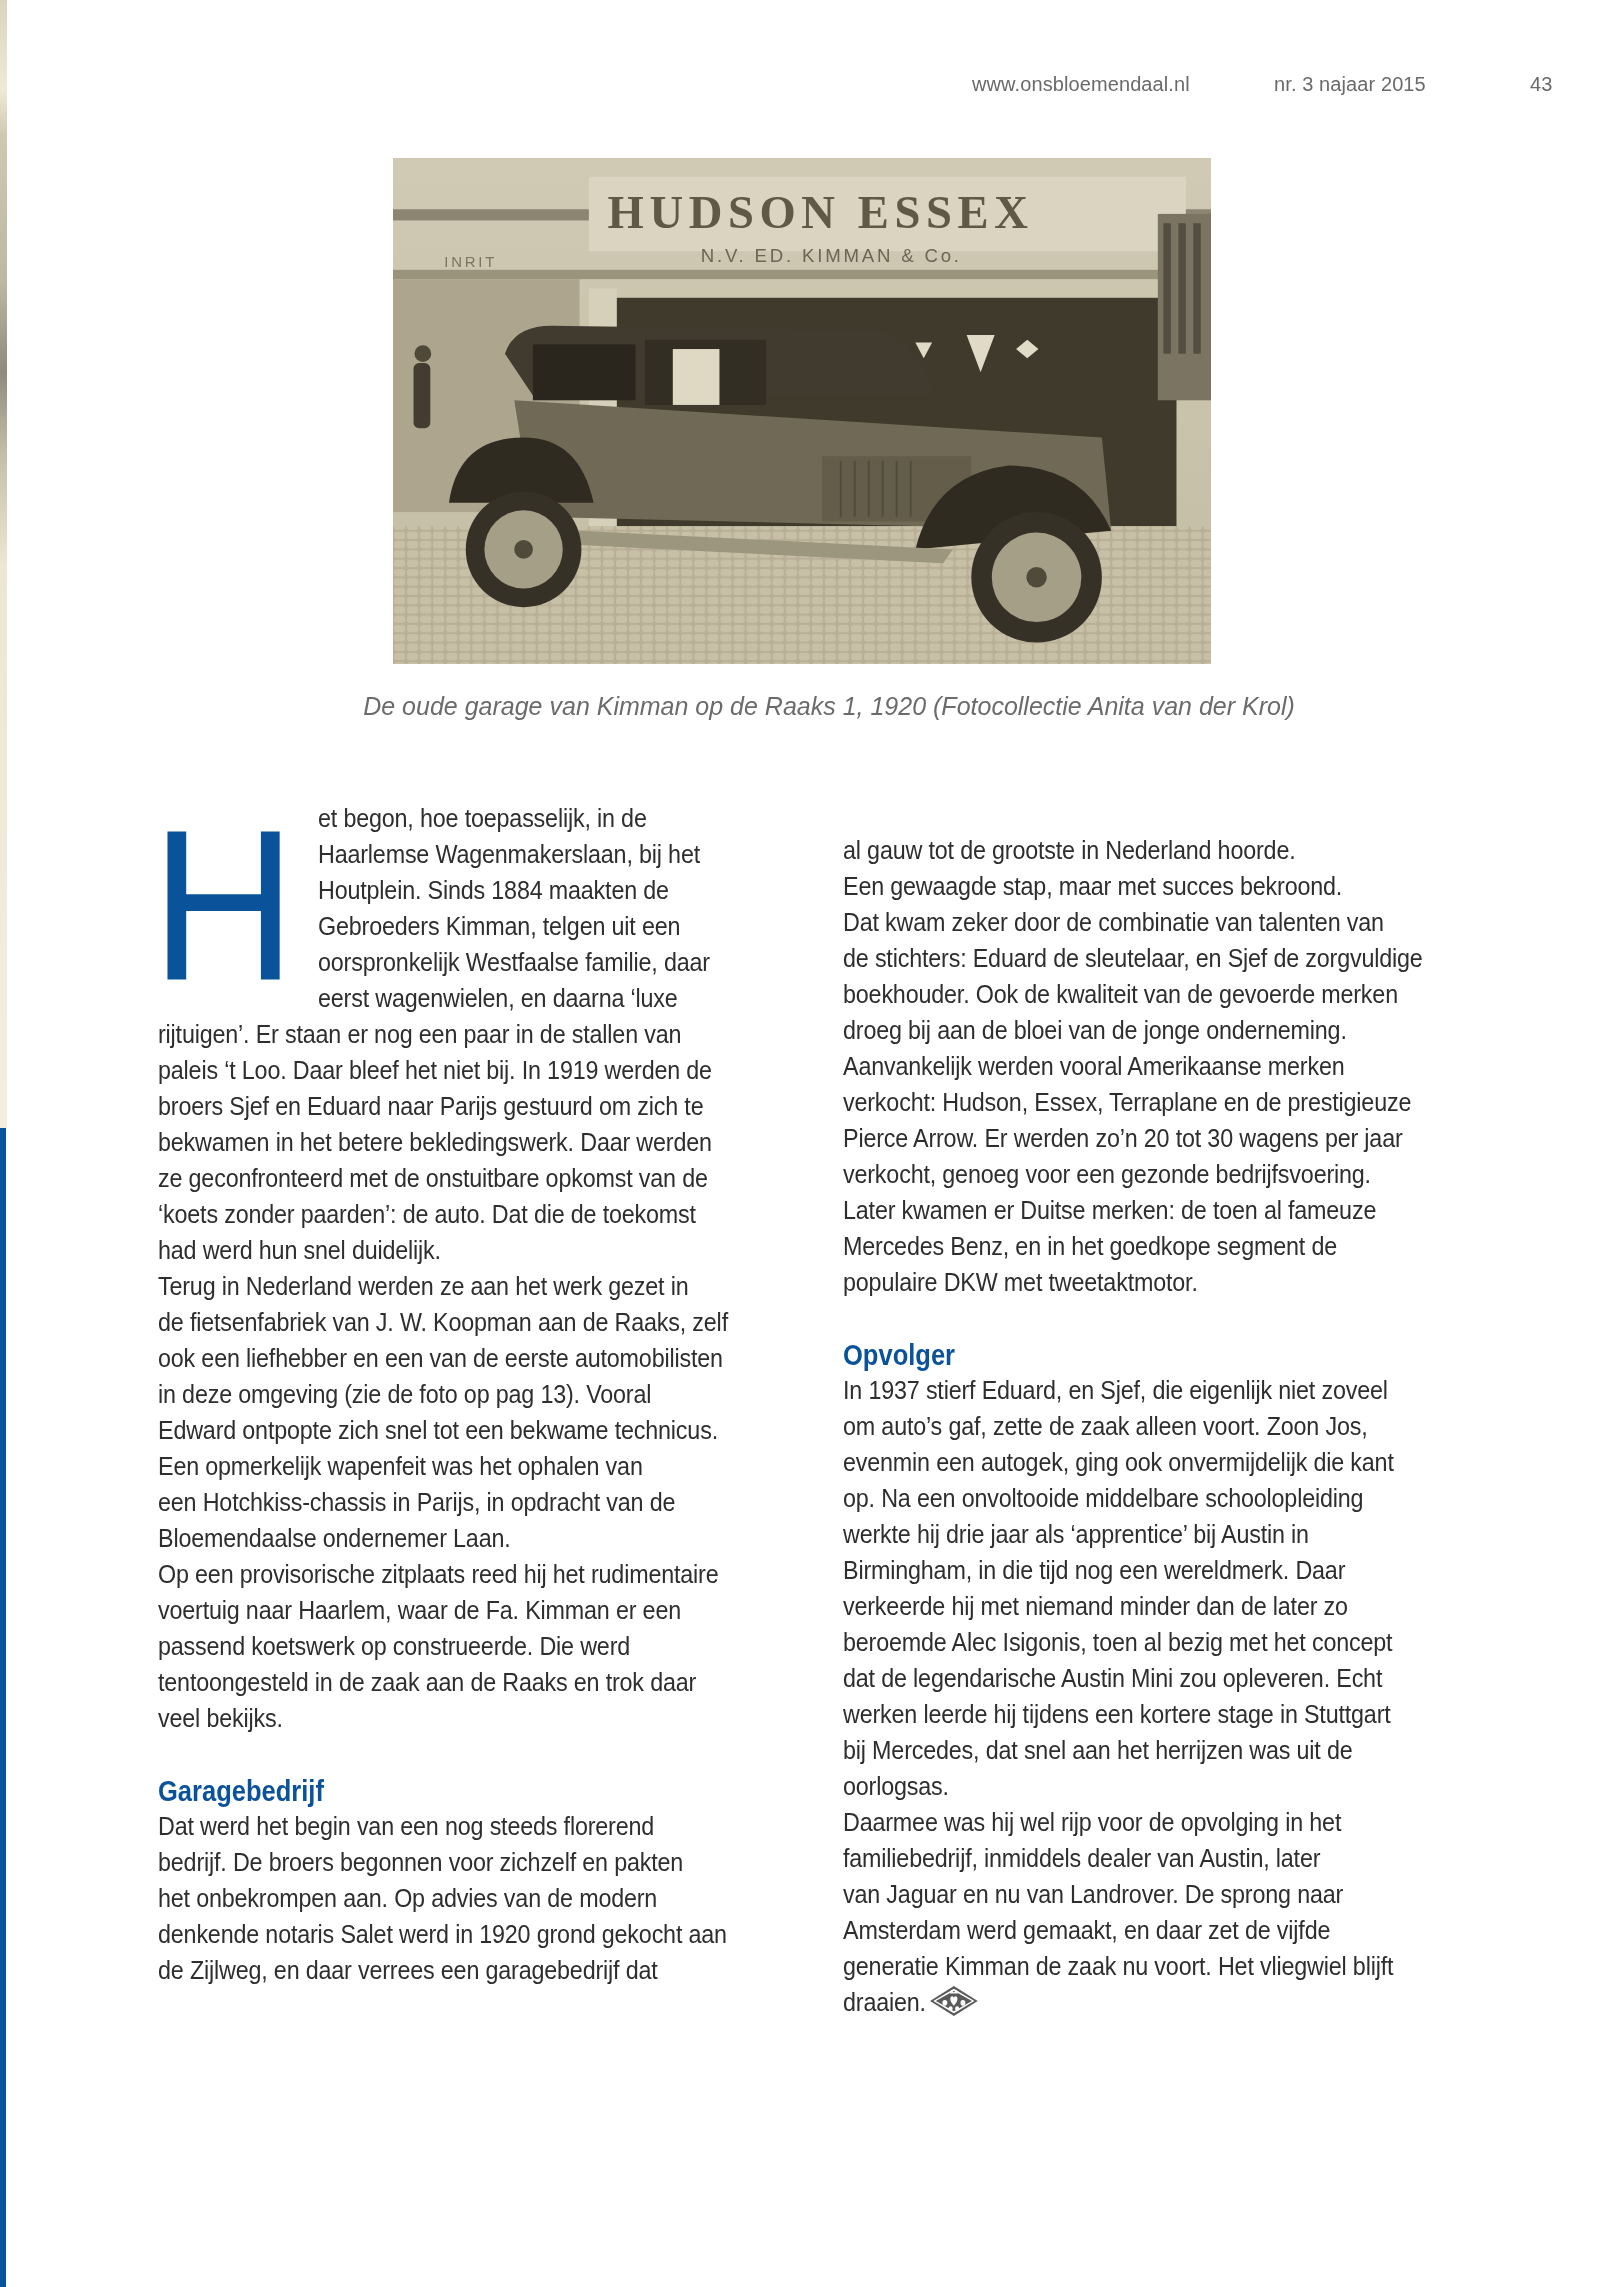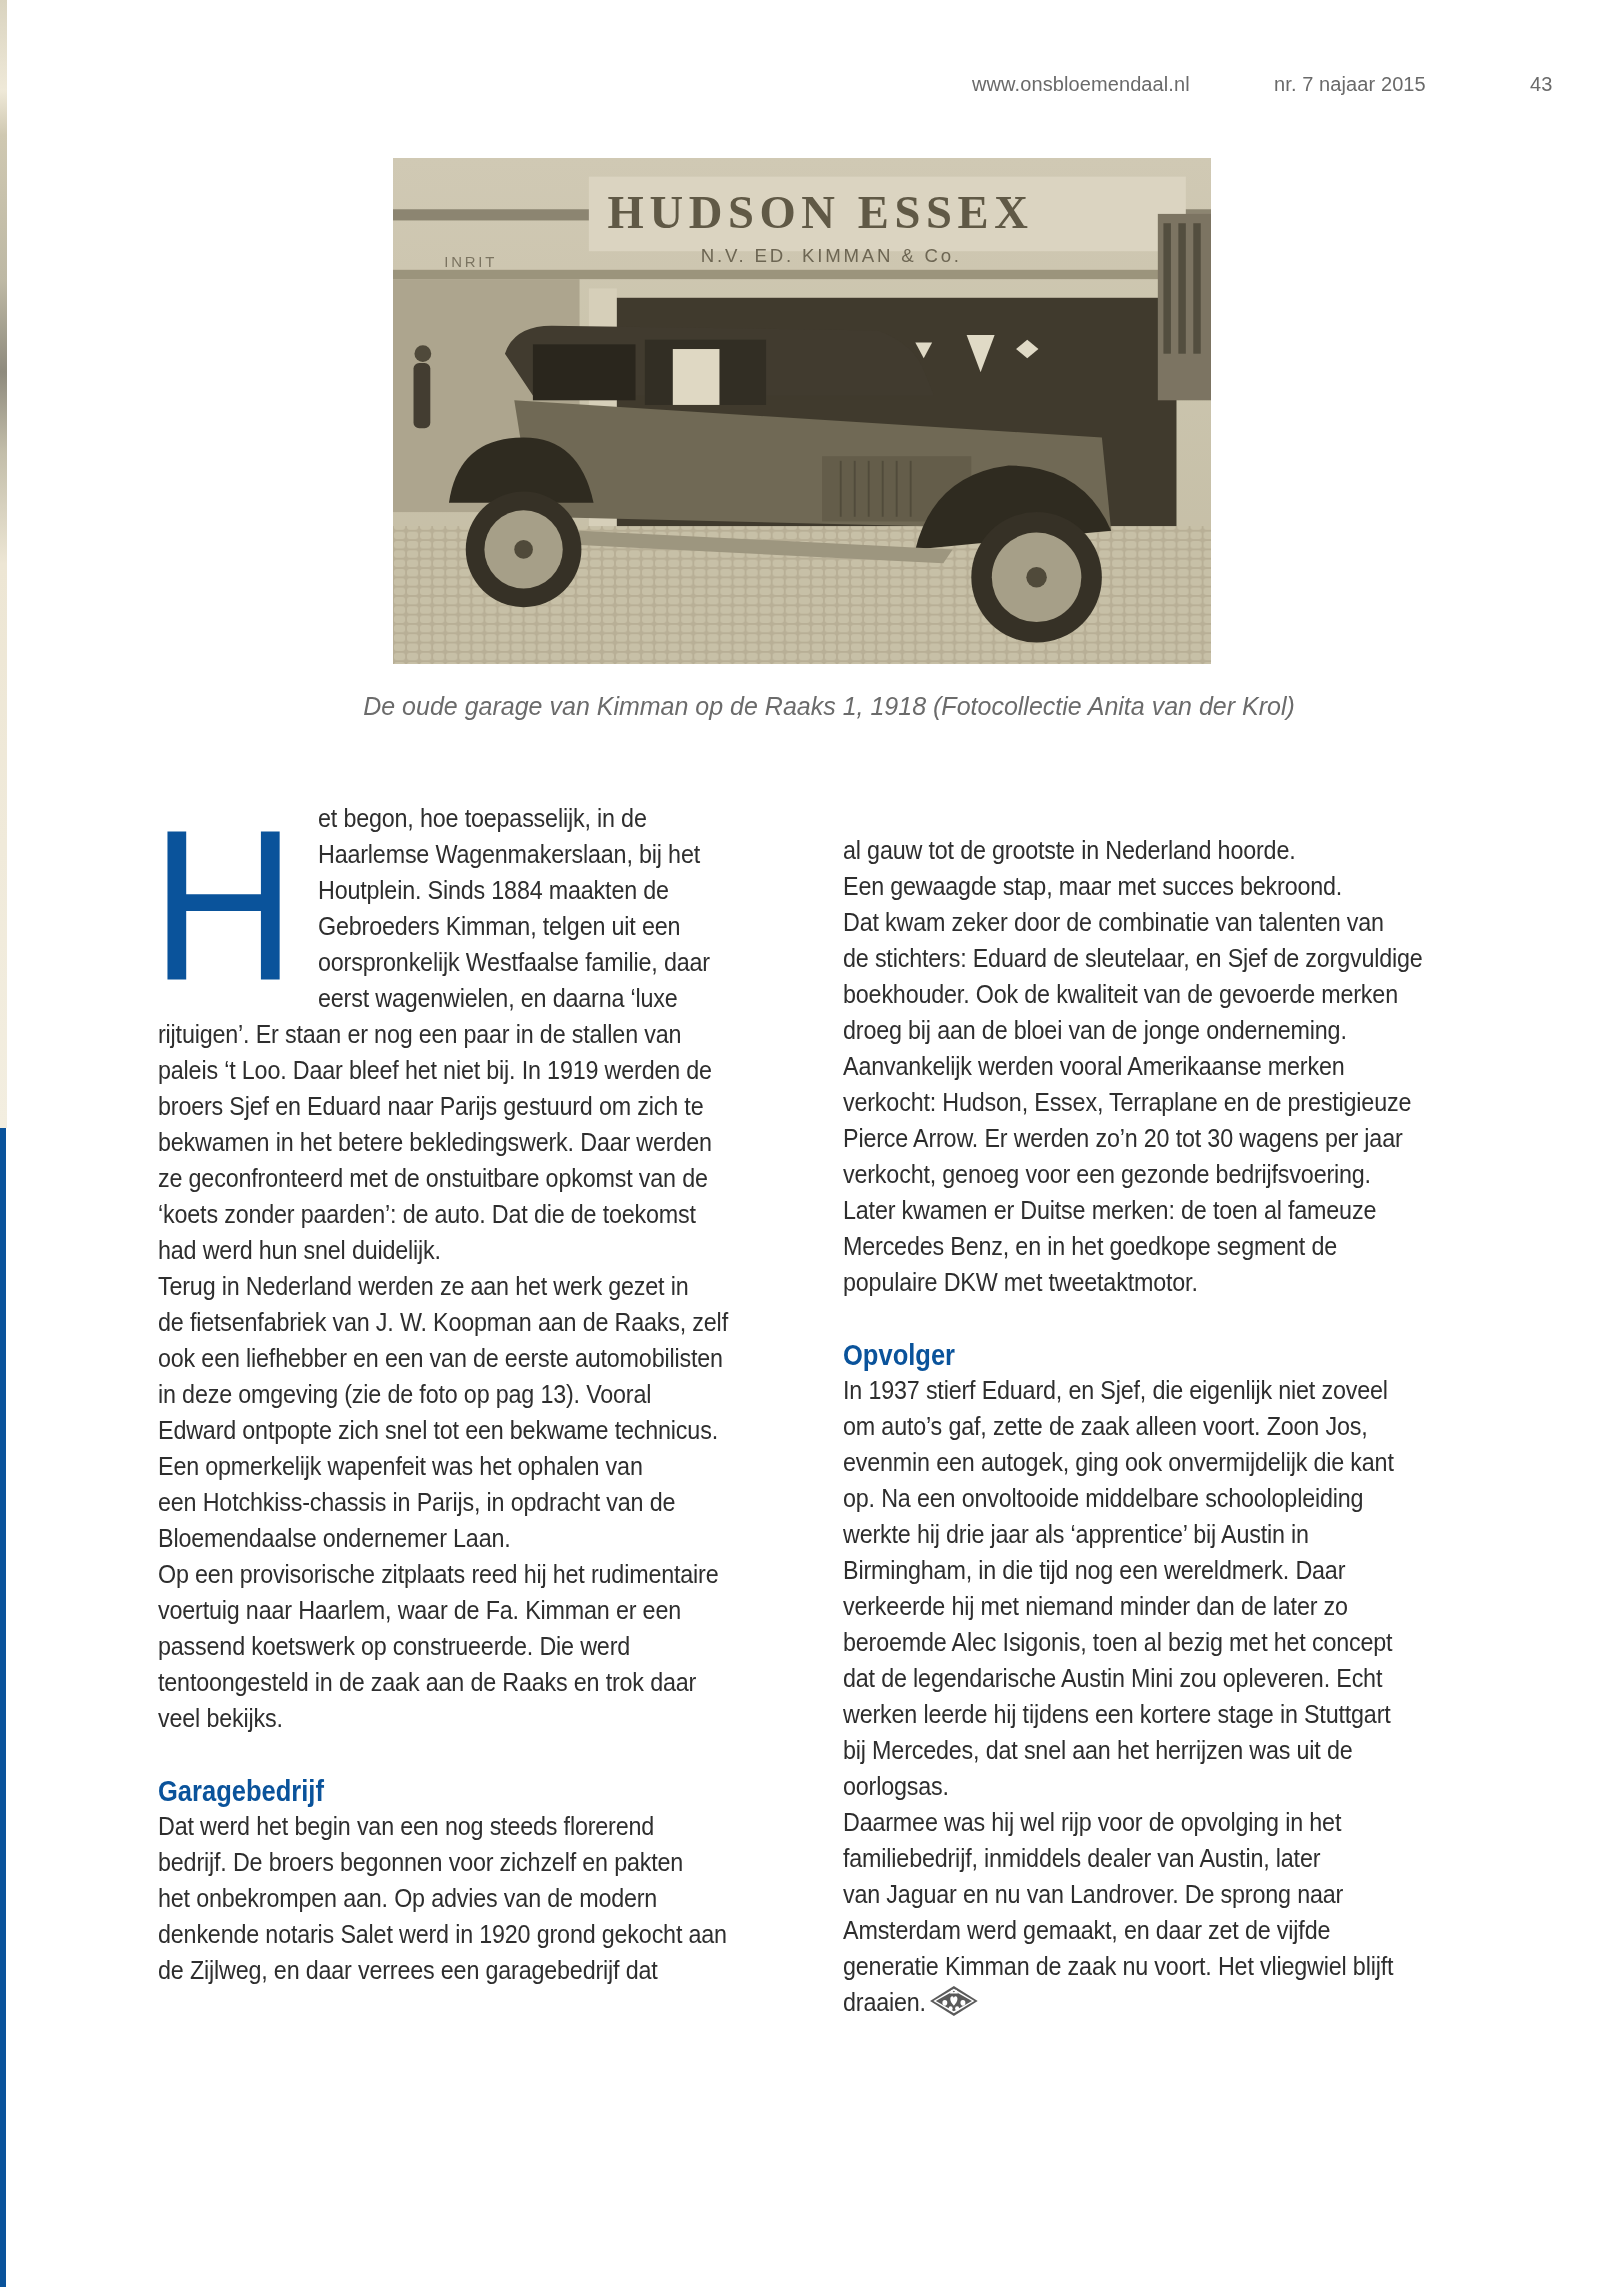--- a/index.html
+++ b/index.html
@@ -36,21 +36,21 @@
     color: #0a539b; transform: scaleX(0.88); transform-origin: left center; }
   .endmark { display: inline-block; vertical-align: -5.6px; width: 56px; height: 32px; margin-left: 3.7px; }
 </style>
 </head>
 <body>
 
 <div class="edge-photo"></div>
 <div class="edge-bar"></div>
 
 <div class="hdr hdr-site">www.onsbloemendaal.nl</div>
-<div class="hdr hdr-issue">nr. 7  najaar  2015</div>
+<div class="hdr hdr-issue">nr. 3  najaar  2015</div>
 <div class="hdr hdr-page">43</div>
 
 <div class="photo">
   <svg viewBox="0 0 877 543" preserveAspectRatio="none">
     <defs>
       <linearGradient id="sky" x1="0" y1="0" x2="0" y2="1">
         <stop offset="0" stop-color="#d6d0bc"></stop>
         <stop offset="1" stop-color="#c9c2aa"></stop>
       </linearGradient>
       <pattern id="cobble" width="14" height="10" patternUnits="userSpaceOnUse">
@@ -109,21 +109,21 @@
     </g>
     <g>
       <circle cx="690" cy="450" r="70" fill="#2f2b22"></circle>
       <circle cx="690" cy="450" r="48" fill="#a9a28c"></circle>
       <circle cx="690" cy="450" r="11" fill="#4b4638"></circle>
     </g>
     <rect width="877" height="543" fill="#8a7a55" opacity="0.08"></rect>
   </svg>
 </div>
 
-<div class="caption"><span>De oude garage van Kimman op de Raaks 1, 1918 (Fotocollectie Anita van der Krol)</span></div>
+<div class="caption"><span>De oude garage van Kimman op de Raaks 1, 1920 (Fotocollectie Anita van der Krol)</span></div>
 
 <div class="dropcap">H</div>
 
 <div class="col col-left" id="col-left">
     <span class="line indent">et begon, hoe toepasselijk, in de</span>
     <span class="line indent">Haarlemse Wagenmakerslaan, bij het</span>
     <span class="line indent">Houtplein. Sinds 1884 maakten de</span>
     <span class="line indent">Gebroeders Kimman, telgen uit een</span>
     <span class="line indent">oorspronkelijk Westfaalse familie, daar</span>
     <span class="line indent">eerst wagenwielen, en daarna ‘luxe</span>

